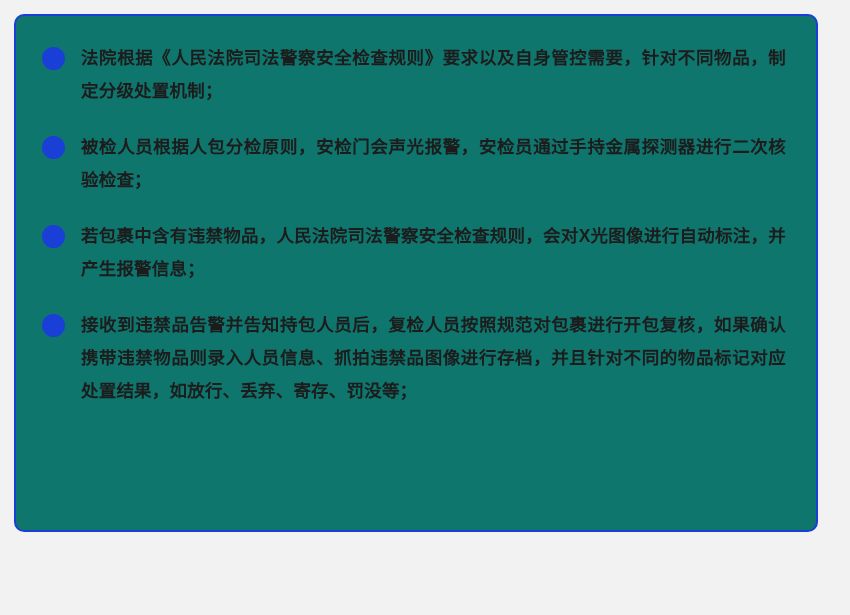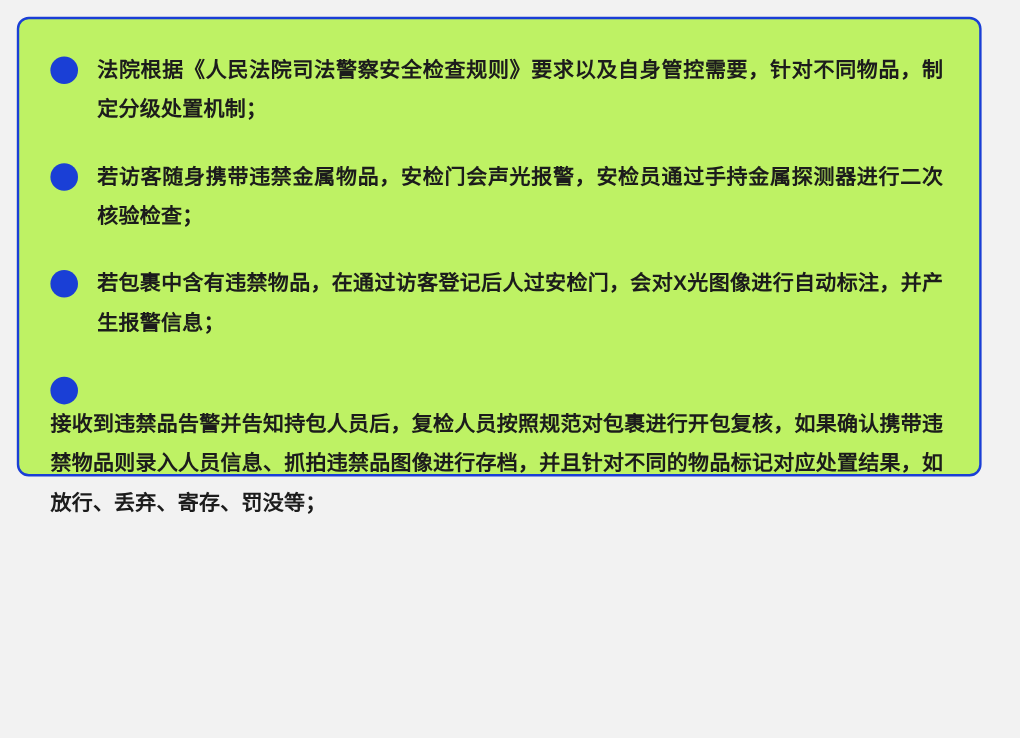--- a/index.html
+++ b/index.html
@@ -11,40 +11,39 @@
     height: 615px;
     background: #f2f2f2;
     font-family: "Liberation Sans", "DejaVu Sans", sans-serif;
     overflow: hidden;
   }
   .card {
     position: absolute;
     left: 14px;
     top: 14px;
     width: 804px;
-    height: 383px;
+    height: 518px;
     box-sizing: border-box;
-    background: #bef264;
+    background: #0f766e;
     border: 2px solid #1a3fd6;
     border-radius: 10px;
     padding: 26px 30px 20px 26px;
   }
   .list {
     list-style: none;
     margin: 0;
     padding: 0;
   }
   .item {
     display: flex;
     align-items: flex-start;
     margin-bottom: 23px;
   }
   .item:last-child {
     margin-bottom: 0;
-    flex-direction: column;
   }
   .bullet {
     flex: 0 0 auto;
     width: 23px;
     height: 23px;
     border-radius: 50%;
     background: #1a3fd6;
     margin-top: 5px;
     margin-right: 16px;
   }
@@ -63,24 +62,24 @@
 <body>
 
 <div class="card">
   <ul class="list">
     <li class="item">
       <span class="bullet"></span>
       <span class="text">法院根据《人民法院司法警察安全检查规则》要求以及自身管控需要，针对不同物品，制定分级处置机制；</span>
     </li>
     <li class="item">
       <span class="bullet"></span>
-      <span class="text">若访客随身携带违禁金属物品，安检门会声光报警，安检员通过手持金属探测器进行二次核验检查；</span>
+      <span class="text">被检人员根据人包分检原则，安检门会声光报警，安检员通过手持金属探测器进行二次核验检查；</span>
     </li>
     <li class="item">
       <span class="bullet"></span>
-      <span class="text">若包裹中含有违禁物品，在通过访客登记后人过安检门，会对X光图像进行自动标注，并产生报警信息；</span>
+      <span class="text">若包裹中含有违禁物品，人民法院司法警察安全检查规则，会对X光图像进行自动标注，并产生报警信息；</span>
     </li>
     <li class="item">
       <span class="bullet"></span>
       <span class="text">接收到违禁品告警并告知持包人员后，复检人员按照规范对包裹进行开包复核，如果确认携带违禁物品则录入人员信息、抓拍违禁品图像进行存档，并且针对不同的物品标记对应处置结果，如放行、丢弃、寄存、罚没等；</span>
     </li>
   </ul>
 </div>
 
 </body></html>

